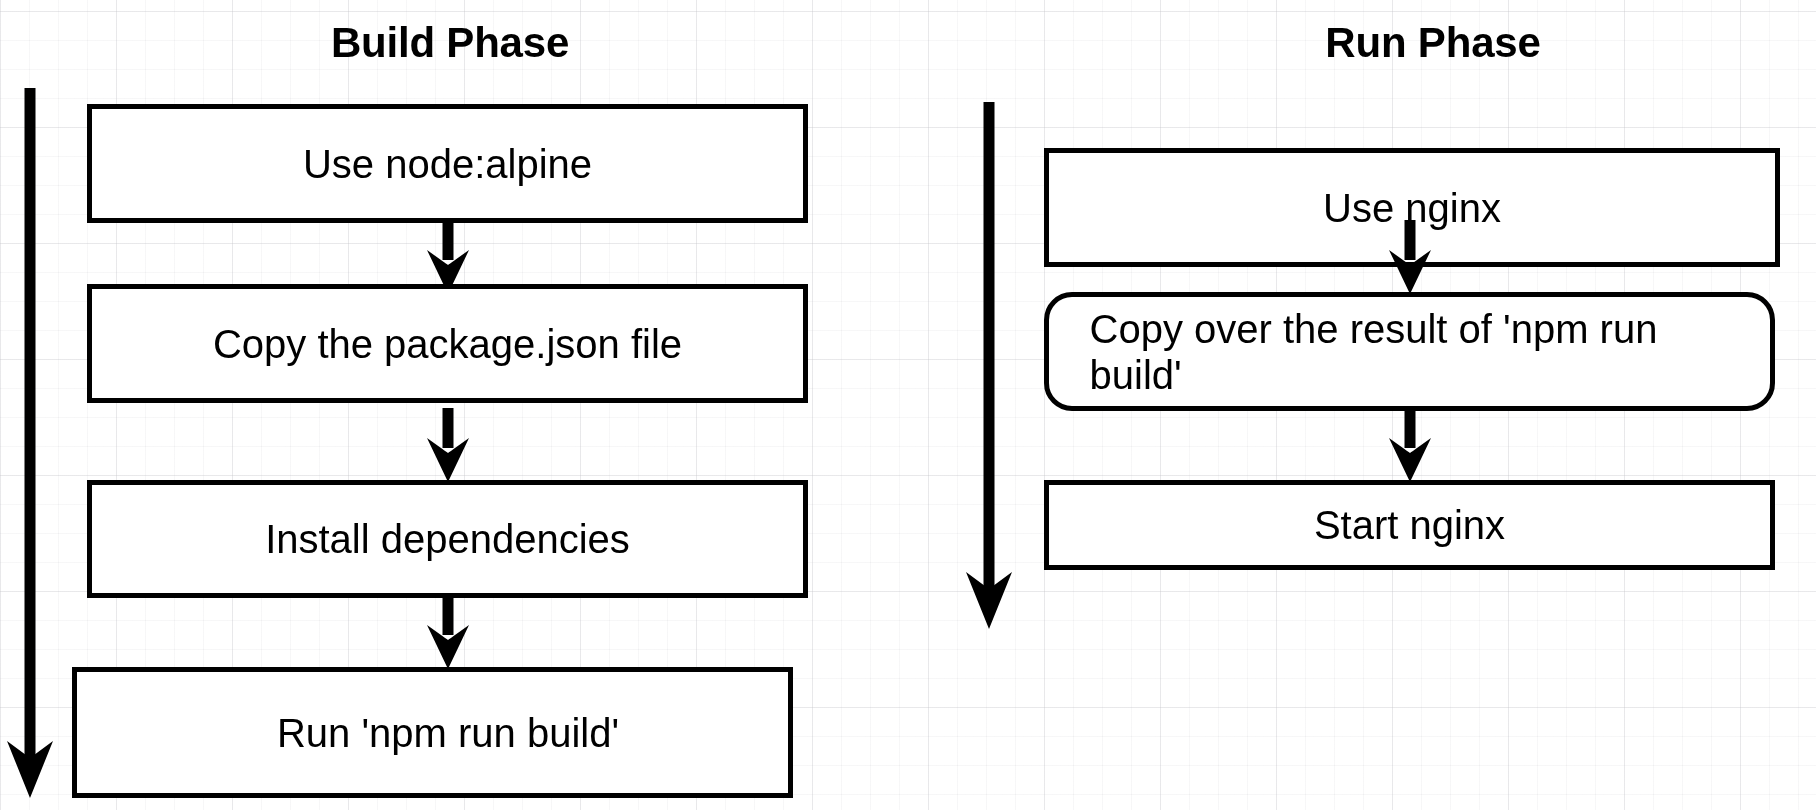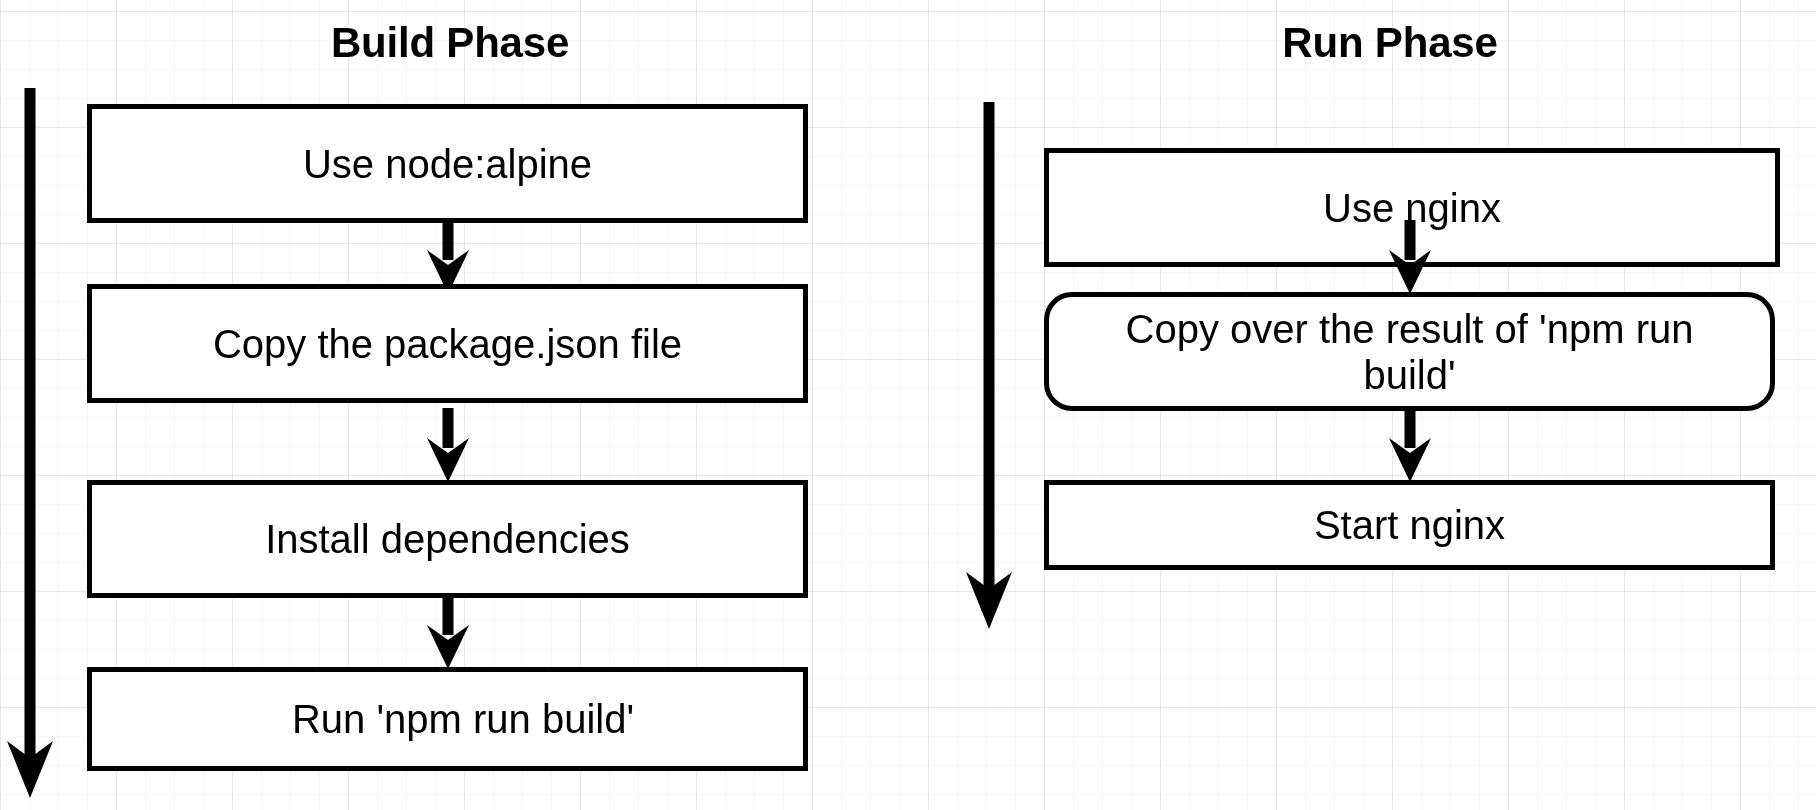--- a/index.html
+++ b/index.html
@@ -41,21 +41,20 @@
   }
 
   .step-box {
     position: absolute;
     box-sizing: border-box;
     border: 5px solid #000000;
     background: #ffffff;
     display: flex;
     align-items: center;
     justify-content: center;
-    text-align: center;
   }
   .step-box .step-label {
     font-family: "Liberation Sans", sans-serif;
     font-weight: normal;
     font-size: 40px;
     line-height: 46px;
     color: #000000;
     padding: 0 14px;
   }
 
@@ -109,25 +108,25 @@
     <span class="step-label">Install dependencies</span>
   </div>
 
   <div class="connector" style="left:426px; top:595px;">
     <svg width="44" height="76" viewBox="0 0 44 76">
       <line x1="22" y1="0" x2="22" y2="40" stroke="#000000" stroke-width="11"></line>
       <path d="M 22 74 L 1 30 Q 22 45 22 45 Q 22 45 43 30 Z" fill="#000000"></path>
     </svg>
   </div>
 
-  <div class="step-box" style="left:87px; top:667px; width:721px; height:104px;padding-left:31px;">
+  <div class="step-box" style="left:72px; top:667px; width:721px; height:131px;padding-left:31px;">
     <span class="step-label">Run 'npm run build'</span>
   </div>
 
-  <div class="phase-title" style="left:1245px; top:22px; width:290px;">Run Phase</div>
+  <div class="phase-title" style="left:1288px; top:22px; width:290px;">Run Phase</div>
 
   <div class="phase-arrow" style="left:963px; top:100px;">
     <svg width="52" height="532" viewBox="0 0 52 532">
       <line x1="26" y1="2" x2="26" y2="489" stroke="#000000" stroke-width="11"></line>
       <path d="M 26 529 L 3 472 Q 26 489 26 489 Q 26 489 49 472 Z" fill="#000000"></path>
     </svg>
   </div>
 
   <div class="step-box" style="left:1044px; top:104px; width:736px; height:119px;margin-top:44px;">
     <span class="step-label">Use nginx</span>

